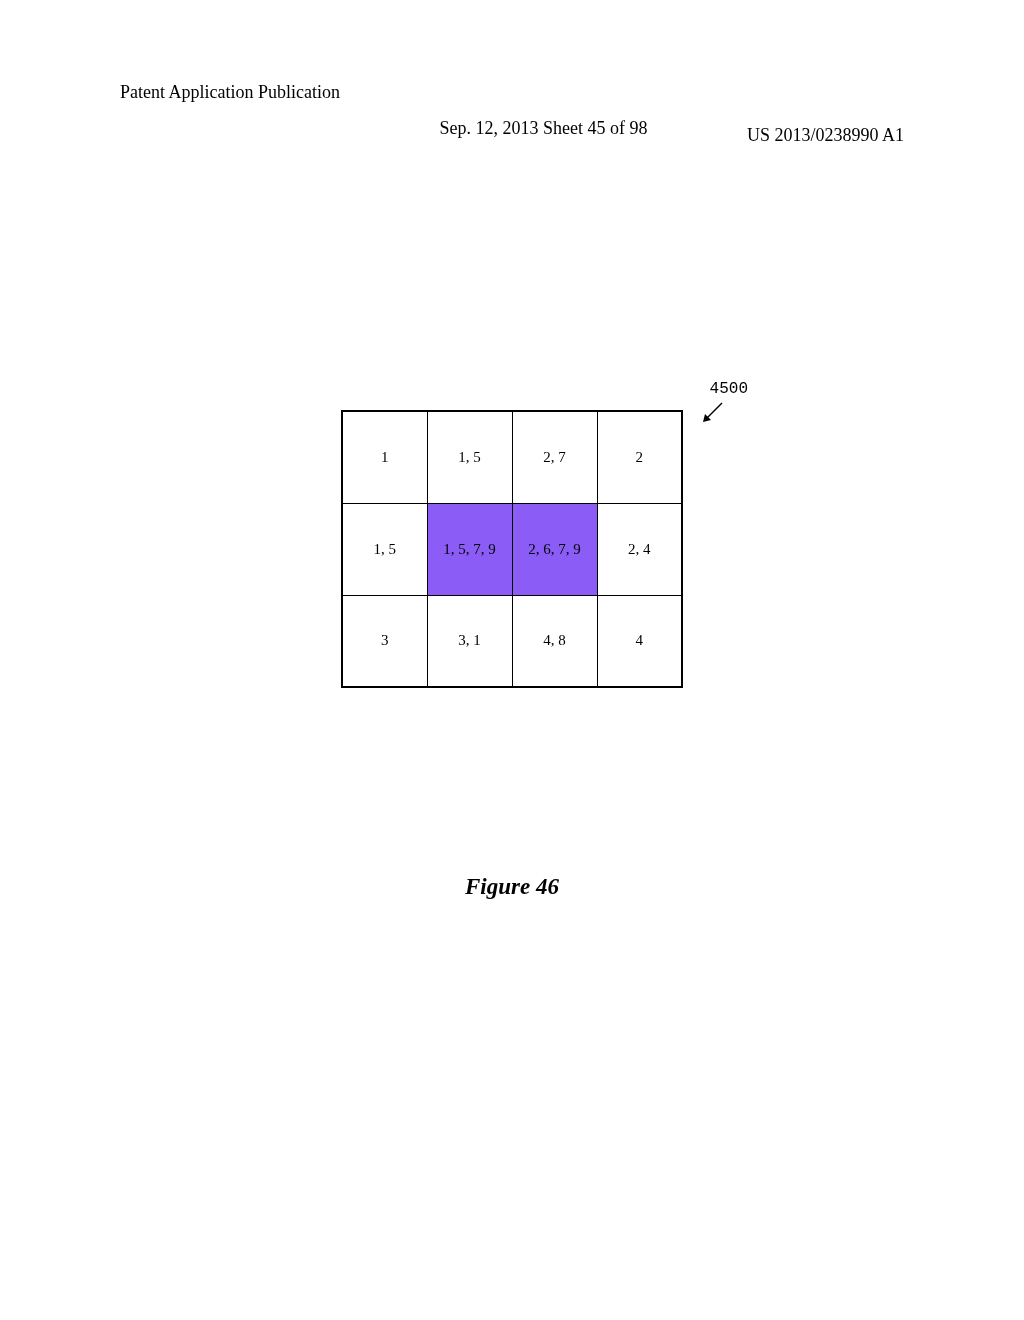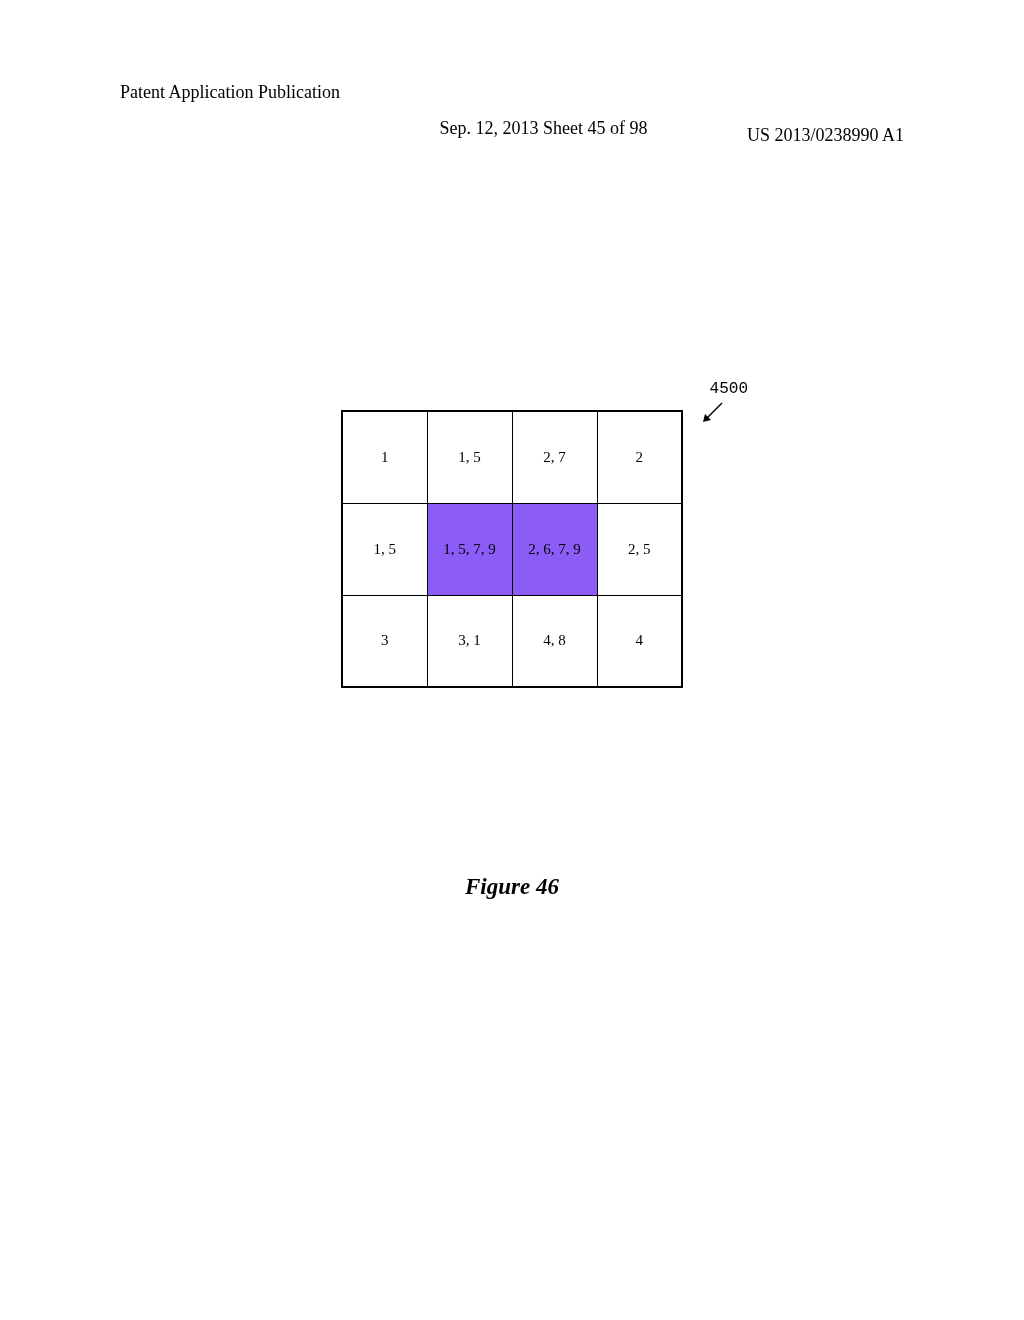--- a/index.html
+++ b/index.html
@@ -107,21 +107,21 @@
         <tr>
       <td>1</td>
       <td>1, 5</td>
       <td>2, 7</td>
       <td>2</td>
     </tr>
     <tr>
       <td>1, 5</td>
       <td class="shaded">1, 5, 7, 9</td>
       <td class="shaded">2, 6, 7, 9</td>
-      <td>2, 5</td>
+      <td>2, 4</td>
     </tr>
     <tr>
       <td>3</td>
       <td>3, 1</td>
       <td>4, 8</td>
       <td>4</td>
     </tr>
   </tbody>
     </table>
 </div>

